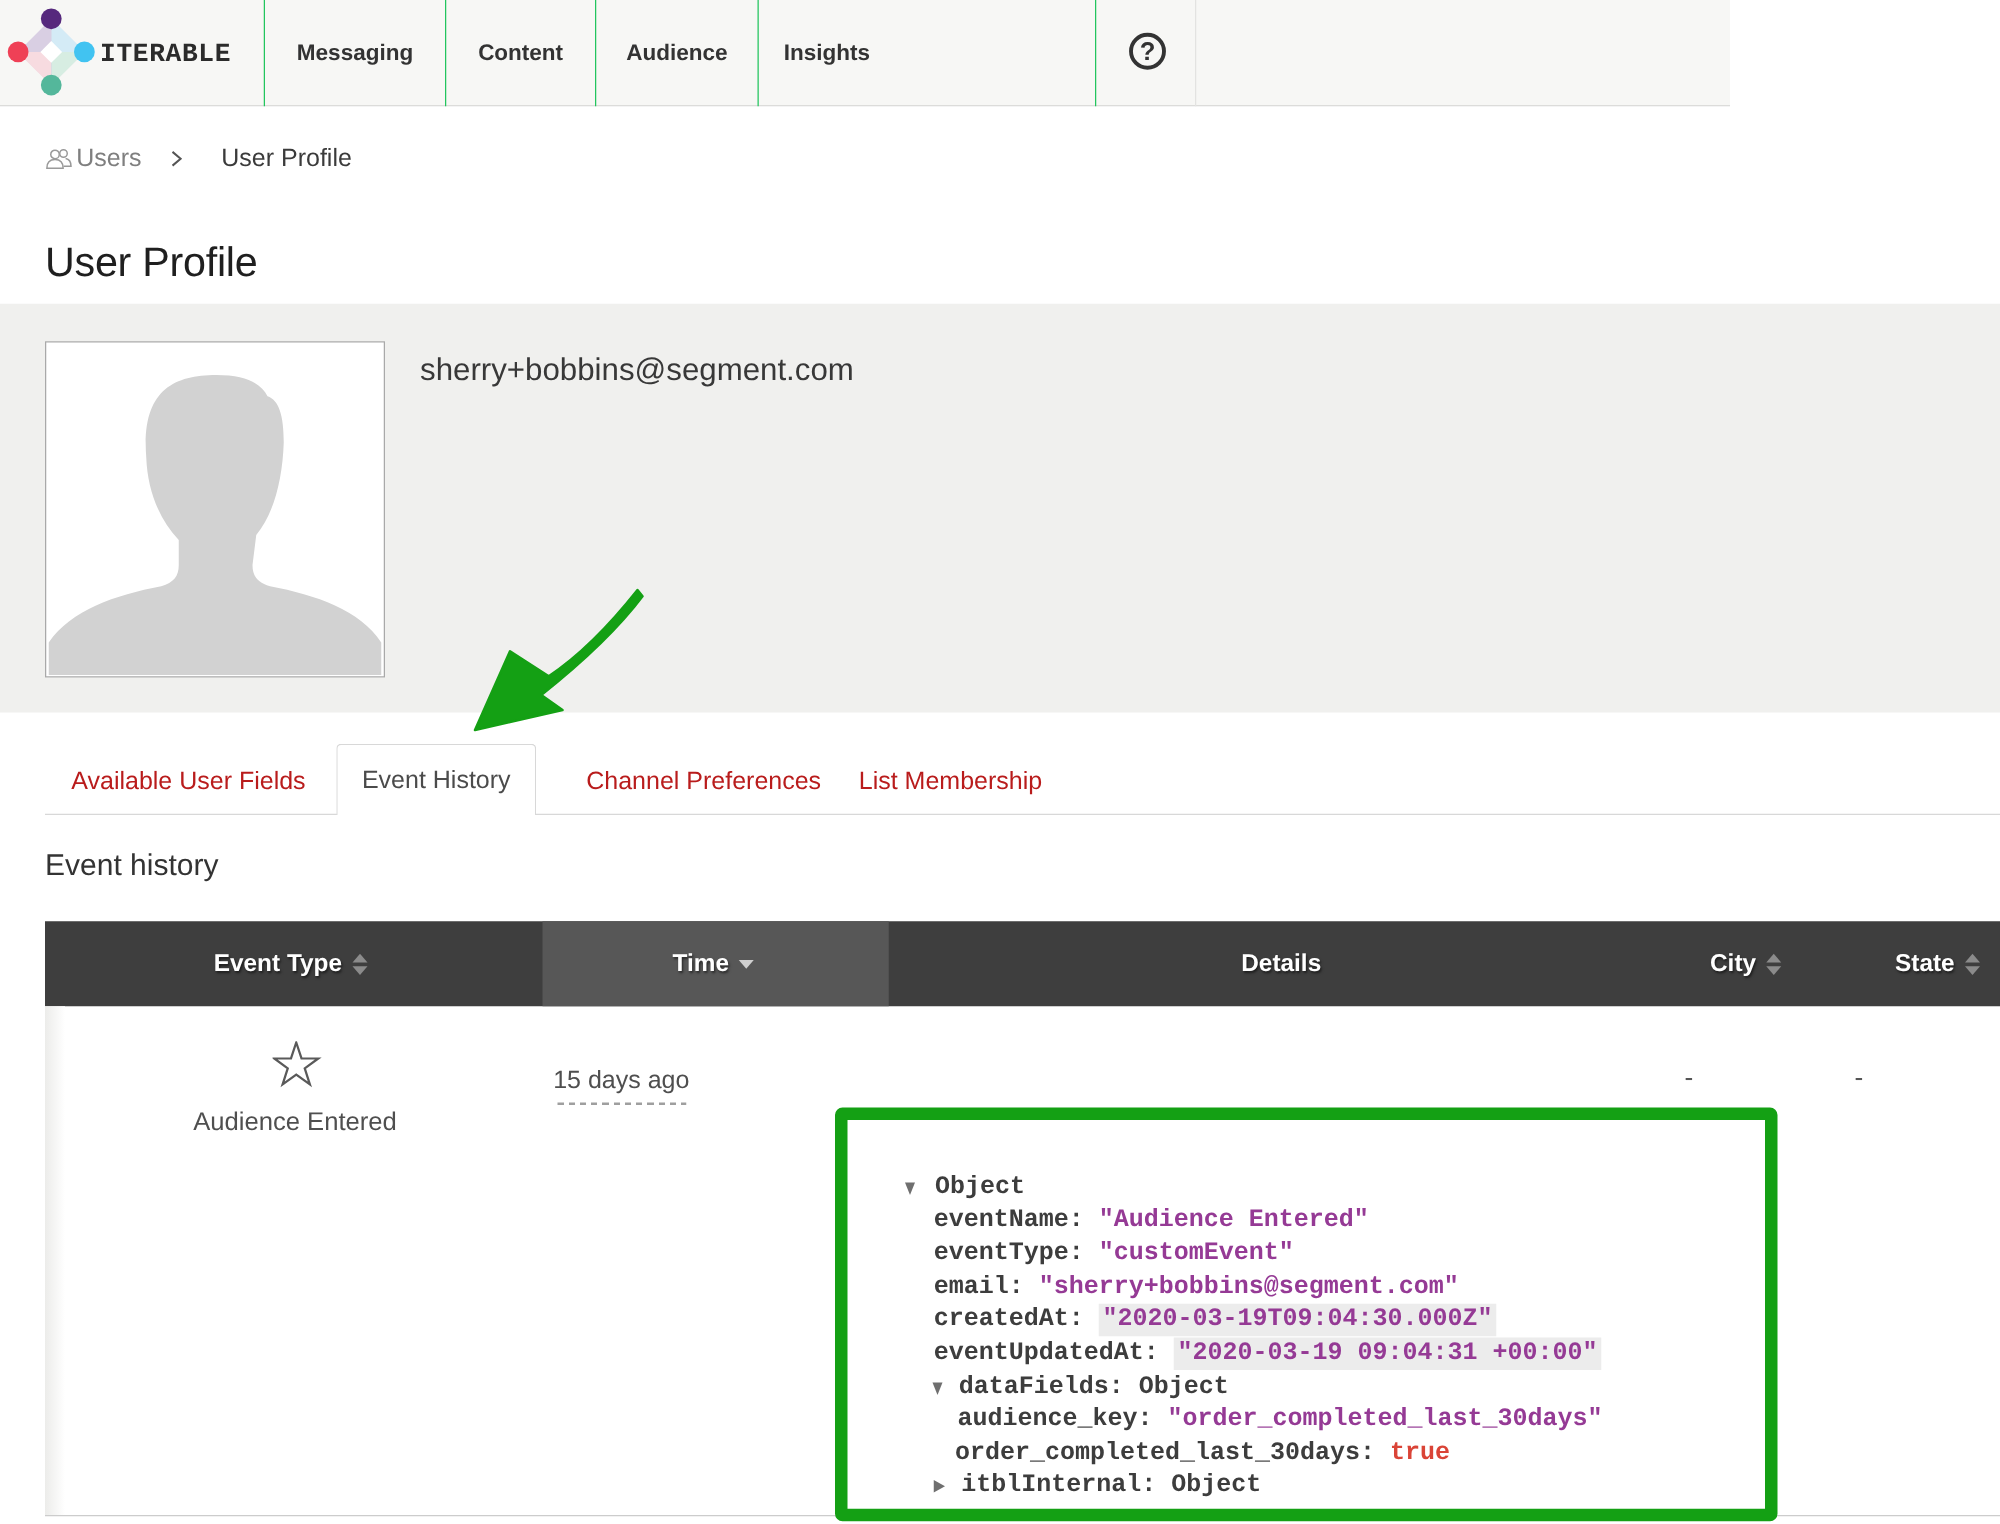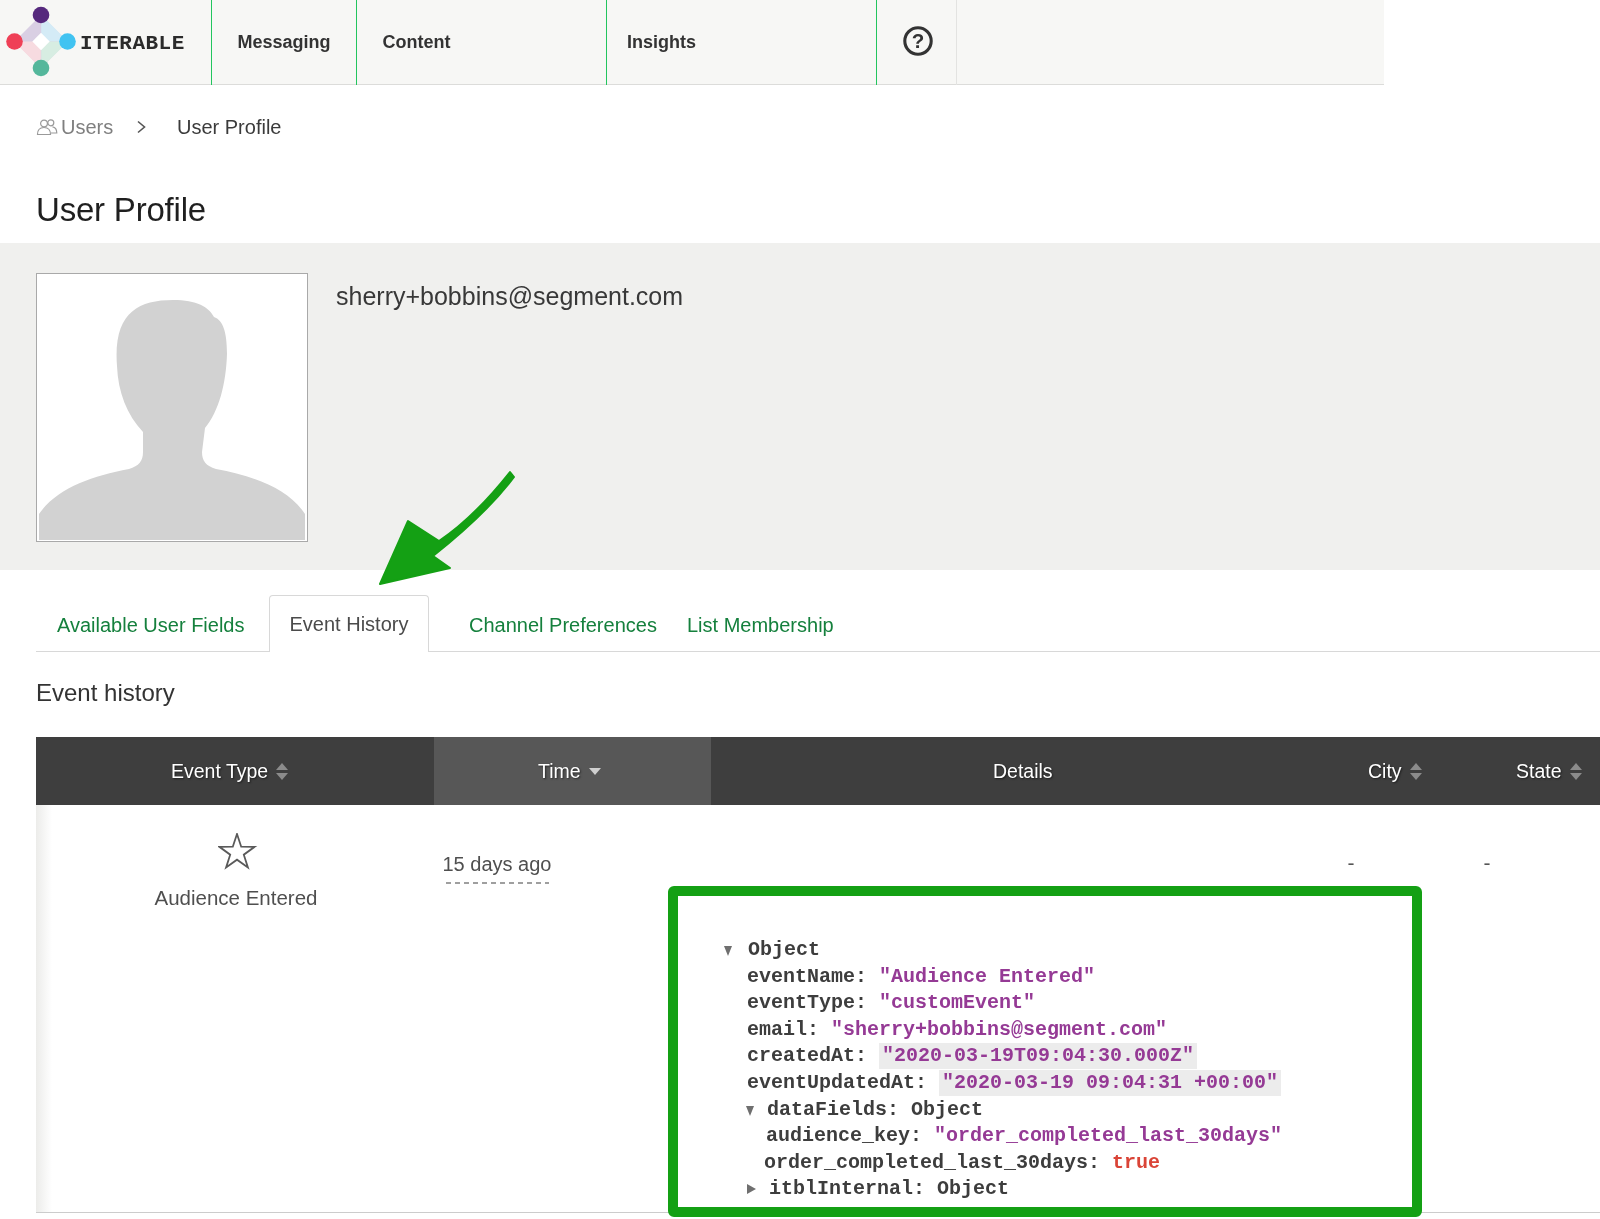--- a/index.html
+++ b/index.html
@@ -11,27 +11,27 @@
 
 #crumb{position:absolute;left:36px;top:116px;height:22px;font-size:20px;color:#7f7f7f}
 
 #h1{position:absolute;left:36px;top:191px;font-size:33px;color:#1f1f1f;letter-spacing:-0.2px}
 
 #band{position:absolute;left:0;top:243px;width:1600px;height:327px;background:#f0f0ee}
 #avatar{position:absolute;left:36px;top:30px;width:272px;height:269px;background:#fff;border:1px solid #a9a9a9}
 #email{position:absolute;left:336px;top:39px;font-size:25px;color:#383838}
 
 #tabline{position:absolute;left:36px;top:651px;width:1564px;height:1px;background:#d8d8d8}
-.tab{position:absolute;top:614px;font-size:20px;color:#15803d}
+.tab{position:absolute;top:614px;font-size:20px;color:#b91c1c}
 #activetab{position:absolute;left:269px;top:595px;width:160px;height:57px;background:#fff;border:1px solid #d8d8d8;border-bottom:none;border-radius:4px 4px 0 0;display:flex;align-items:center;justify-content:center;font-size:20px;color:#4b4b4b}
 #h2{position:absolute;left:36px;top:679px;font-size:24px;color:#333}
 
 #thead{position:absolute;left:36px;top:737px;width:1564px;height:68px;background:#3e3e3e}
 #timecol{position:absolute;left:398px;top:0;width:277px;height:68px;background:#575757}
-.th{position:absolute;top:0;height:68px;display:flex;align-items:center;font-size:19.5px;font-weight:normal;color:#fff;text-shadow:1px 1px 2px rgba(0,0,0,.55)}
+.th{position:absolute;top:0;height:68px;display:flex;align-items:center;font-size:19.5px;font-weight:bold;color:#fff;text-shadow:1px 1px 2px rgba(0,0,0,.55)}
 .sortpair{display:inline-block;margin-left:8px;vertical-align:middle}
 .tri-u{width:0;height:0;border-left:6px solid transparent;border-right:6px solid transparent;border-bottom:7px solid #8b8b8b;margin-bottom:3px}
 .tri-dn{width:0;height:0;border-left:6px solid transparent;border-right:6px solid transparent;border-top:7px solid #8b8b8b}
 
 #gutter{position:absolute;left:36px;top:805px;width:16px;height:407px;background:linear-gradient(to right,#ececea,#ffffff)}
 #rowline{position:absolute;left:36px;top:1212px;width:1564px;height:1px;background:#ccc}
 #audlabel{position:absolute;left:136px;top:886px;width:200px;text-align:center;font-size:20.5px;color:#4f4f4f}
 #daysago{position:absolute;left:397px;top:853px;width:200px;text-align:center;font-size:20px;color:#4f4f4f}
 #daysago span{display:inline-block}
 .dash{position:absolute;top:851px;font-size:21px;color:#555;width:40px;text-align:center}
@@ -56,20 +56,21 @@
     <polygon points="41.2,41.5 41.2,68.2 68,41.5" fill="#d7ede2"></polygon>
     <polygon points="41,32.8 49.7,41.5 41,50.2 32.3,41.5" fill="#ffffff"></polygon>
     <circle cx="41" cy="15" r="8.3" fill="#56297d"></circle>
     <circle cx="14.5" cy="41.5" r="8.3" fill="#ef4056"></circle>
     <circle cx="67.5" cy="41.5" r="8.3" fill="#41c3f1"></circle>
     <circle cx="41" cy="68" r="8.3" fill="#54b79b"></circle>
     <text x="80" y="48.5" font-family="Liberation Mono,monospace" font-weight="bold" font-size="21" letter-spacing="0.5" fill="#2b2b2b">ITERABLE</text>
   </svg>
   <div class="navitem" style="left:211px;width:145px">Messaging</div>
   <div class="navitem" style="left:356px;width:120px">Content</div>
+  <div class="navitem" style="left:476px;width:130px">Audience</div>
   <div class="navitem" style="left:606px;width:110px">Insights</div>
   <div class="navitem" style="left:876px;width:80px"></div>
   <div class="abs" style="left:956px;top:0;width:1px;height:85px;background:#e3e3e1"></div>
   <svg class="abs" style="left:900px;top:23px" width="36" height="36" viewBox="0 0 36 36">
     <circle cx="18" cy="18" r="13.2" fill="none" stroke="#333" stroke-width="3.1"></circle>
     <text x="18" y="25" text-anchor="middle" font-size="20.5" font-weight="bold" fill="#333" font-family="Liberation Sans,sans-serif">?</text>
   </svg>
 </div>
 
 <svg class="abs" style="left:36px;top:118px" width="22" height="18" viewBox="0 0 22 18">

